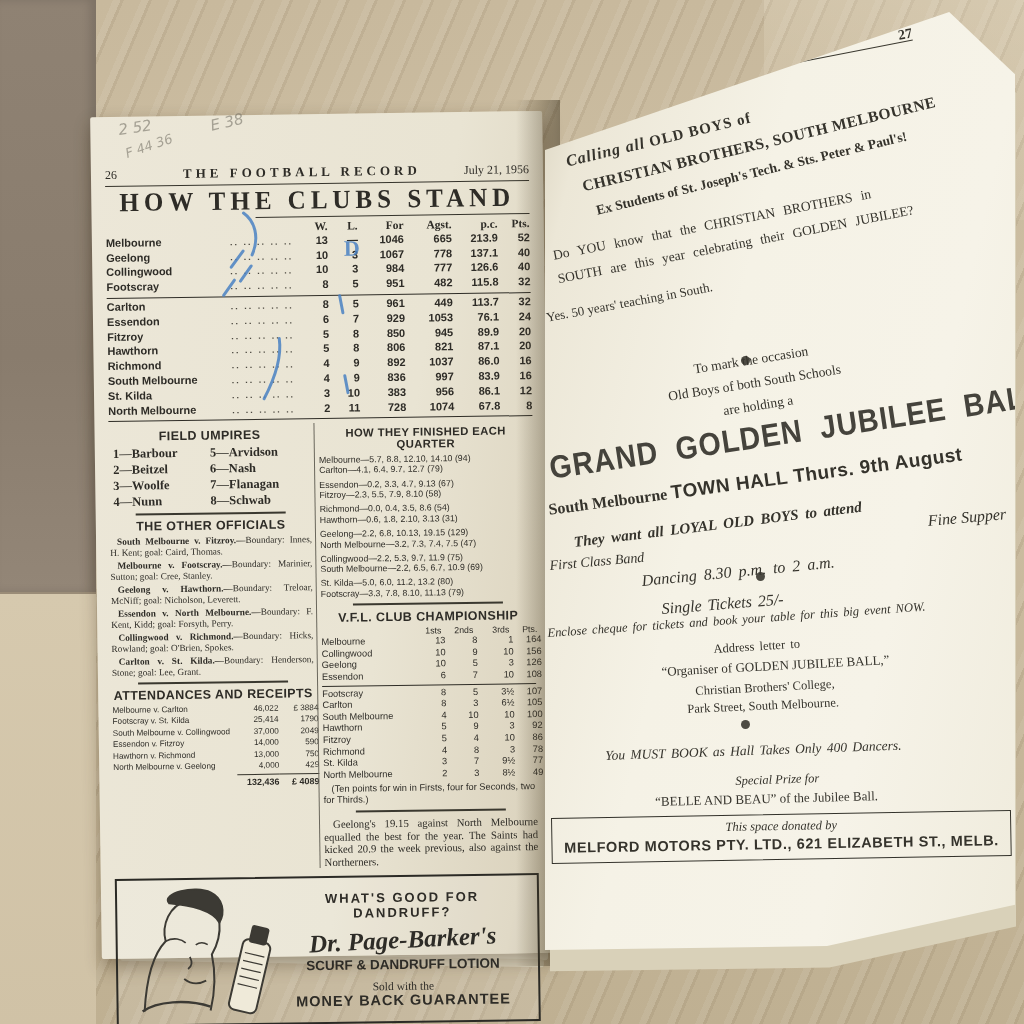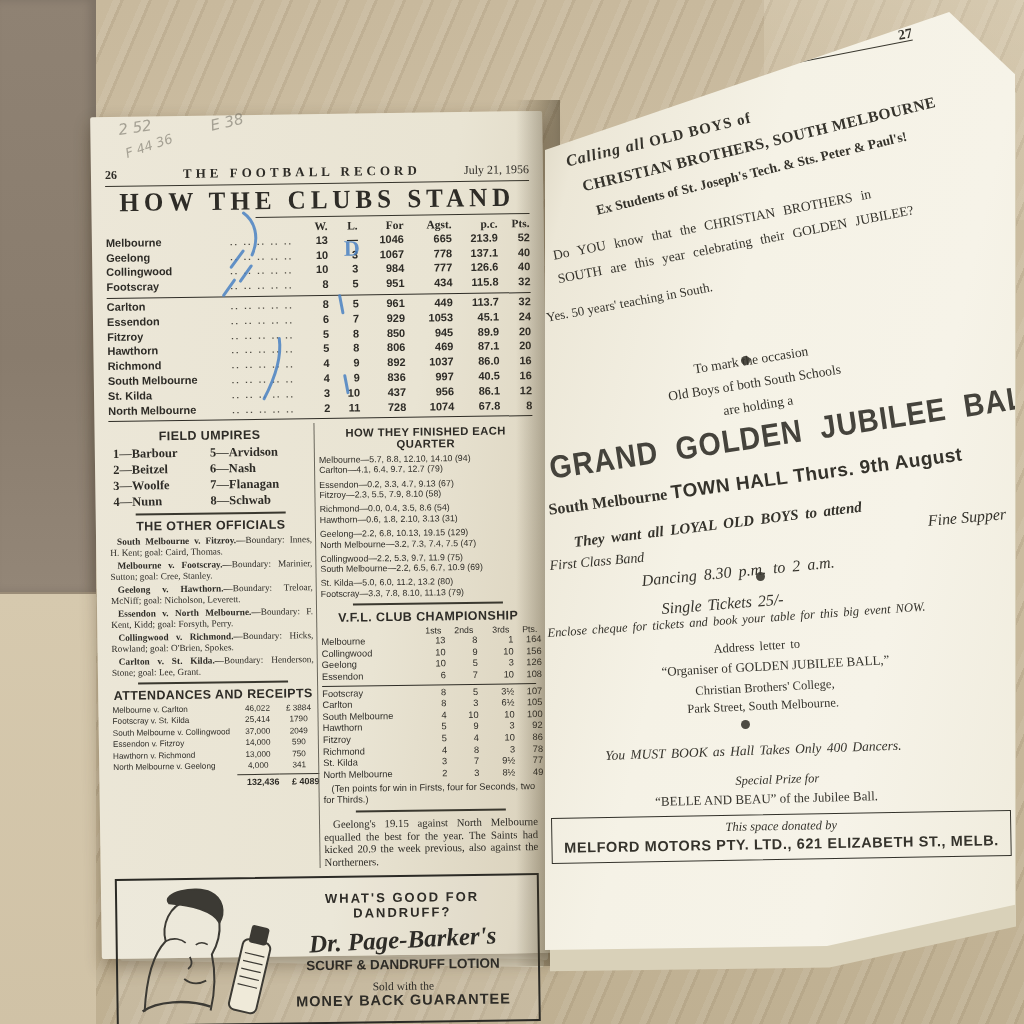--- a/index.html
+++ b/index.html
@@ -27,21 +27,21 @@
   .page-left{position:absolute;left:96px;top:114px;width:452px;height:842px;z-index:3;
     transform:rotate(-.8deg);padding:10px 14px;box-sizing:border-box;color:#2e2c27;
     background:linear-gradient(100deg,#ece7d8 0%,#e9e4d3 62%,#dcd4bf 92%,#cbc2aa 100%);
     box-shadow:2px 8px 18px rgba(60,45,22,.45);border-radius:2px 2px 4px 2px;}
   .pencil{position:absolute;color:rgba(108,103,92,.55);font-style:italic;
     font-family:"DejaVu Sans",sans-serif;pointer-events:none;}
   .pn0{left:28px;top:2px;font-size:15px;transform:rotate(-8deg);}
   .pn1{left:120px;top:-2px;font-size:15px;transform:rotate(-12deg);}
   .pn2{left:34px;top:22px;font-size:13px;transform:rotate(-18deg);}
   .lp-header{display:flex;align-items:baseline;margin-top:40px;font-size:12px;}
-  .lp-num{font-weight:bold;width:60px;}
+  .lp-num{font-weight:normal;width:60px;}
   .lp-title{flex:1;text-align:center;font-weight:bold;letter-spacing:4px;font-size:13px;}
   .lp-date{width:90px;text-align:right;font-size:12px;}
   .lp-rule{border-top:1.6px solid #35332b;margin:3px 0 2px;}
   .clubs-title{margin:2px 0 0;text-align:center;font-size:25px;letter-spacing:5px;
     font-weight:bold;font-family:"Liberation Serif",serif;transform:scaleY(1.05);}
   .title-rule{border-top:1.6px solid #35332b;margin:2px 0 3px 150px;}
   
   .ladder{position:relative;font-family:"Liberation Sans",sans-serif;font-weight:bold;}
   .lrow{display:grid;grid-template-columns:118px 1fr 28px 30px 46px 48px 46px 32px;
     font-size:11px;line-height:13.8px;align-items:baseline;}
@@ -58,21 +58,21 @@
   h3.sec{font-family:"Liberation Sans",sans-serif;font-size:12.5px;text-align:center;
     margin:4px 0 2px;letter-spacing:.4px;}
   .sec-rule{height:2px;background:#3a382f;width:74%;margin:4px auto 2px;}
   .ump-grid{display:grid;grid-template-columns:1fr 1fr;font-weight:bold;font-size:12.5px;
     line-height:16px;padding:0 4px;}
   .off{font-size:9.3px;line-height:10.8px;text-align:justify;margin:2.5px 0;text-indent:7px;}
   .off b{font-weight:bold;}
   .arow{display:grid;grid-template-columns:124px 1fr 42px 40px;font-family:"Liberation Sans",sans-serif;
     font-size:8.2px;line-height:11.5px;}
   .arow .am{white-space:nowrap;}
-  .arow .an{text-align:center;}
+  .arow .an{text-align:right;}
   .atotal{display:grid;grid-template-columns:124px 1fr 42px 40px;font-family:"Liberation Sans",sans-serif;
     font-size:9px;font-weight:bold;margin-top:2px;}
   .atotal .an{text-align:right;border-top:1px solid #35332b;padding-top:2px;}
   .q-line{font-family:"Liberation Sans",sans-serif;font-size:8.8px;line-height:10.6px;white-space:nowrap;}
   .qlines .q-line:nth-child(odd){margin-top:3.5px;}
   .mid-rule{height:1.8px;background:#3a382f;width:70%;margin:5px auto;}
   .chead{display:grid;grid-template-columns:92px 1fr 28px 32px 36px 28px;
     font-family:"Liberation Sans",sans-serif;font-size:8.8px;}
   .chead span{text-align:right;}
   .crow{display:grid;grid-template-columns:92px 1fr 28px 32px 36px 28px;
@@ -211,90 +211,90 @@
         <span class="num">777</span>
         <span class="num">126.6</span>
         <span class="num">40</span>
       </div>
         <div class="lrow">
         <span class="t-name">Footscray</span>
         <span class="leader">.. .. .. .. ..</span>
         <span class="num">8</span>
         <span class="num">5</span>
         <span class="num">951</span>
-        <span class="num">434</span>
+        <span class="num">482</span>
         <span class="num">115.8</span>
         <span class="num">32</span>
       </div>
         <div class="lrow">
         <span class="t-name">Carlton</span>
         <span class="leader">.. .. .. .. ..</span>
         <span class="num">8</span>
         <span class="num">5</span>
         <span class="num">961</span>
         <span class="num">449</span>
         <span class="num">113.7</span>
         <span class="num">32</span>
       </div>
         <div class="lrow">
         <span class="t-name">Essendon</span>
         <span class="leader">.. .. .. .. ..</span>
         <span class="num">6</span>
         <span class="num">7</span>
         <span class="num">929</span>
         <span class="num">1053</span>
-        <span class="num">45.1</span>
+        <span class="num">76.1</span>
         <span class="num">24</span>
       </div>
         <div class="lrow">
         <span class="t-name">Fitzroy</span>
         <span class="leader">.. .. .. .. ..</span>
         <span class="num">5</span>
         <span class="num">8</span>
         <span class="num">850</span>
         <span class="num">945</span>
         <span class="num">89.9</span>
         <span class="num">20</span>
       </div>
         <div class="lrow">
         <span class="t-name">Hawthorn</span>
         <span class="leader">.. .. .. .. ..</span>
         <span class="num">5</span>
         <span class="num">8</span>
         <span class="num">806</span>
-        <span class="num">469</span>
+        <span class="num">821</span>
         <span class="num">87.1</span>
         <span class="num">20</span>
       </div>
         <div class="lrow">
         <span class="t-name">Richmond</span>
         <span class="leader">.. .. .. .. ..</span>
         <span class="num">4</span>
         <span class="num">9</span>
         <span class="num">892</span>
         <span class="num">1037</span>
         <span class="num">86.0</span>
         <span class="num">16</span>
       </div>
         <div class="lrow">
         <span class="t-name">South Melbourne</span>
         <span class="leader">.. .. .. .. ..</span>
         <span class="num">4</span>
         <span class="num">9</span>
         <span class="num">836</span>
         <span class="num">997</span>
-        <span class="num">40.5</span>
+        <span class="num">83.9</span>
         <span class="num">16</span>
       </div>
         <div class="lrow">
         <span class="t-name">St. Kilda</span>
         <span class="leader">.. .. .. .. ..</span>
         <span class="num">3</span>
         <span class="num">10</span>
-        <span class="num">437</span>
+        <span class="num">383</span>
         <span class="num">956</span>
         <span class="num">86.1</span>
         <span class="num">12</span>
       </div>
         <div class="lrow">
         <span class="t-name">North Melbourne</span>
         <span class="leader">.. .. .. .. ..</span>
         <span class="num">2</span>
         <span class="num">11</span>
         <span class="num">728</span>
@@ -362,21 +362,21 @@
           <div class="arow">
           <span class="am">Hawthorn v. Richmond</span>
           <span></span>
           <span class="an">13,000</span>
           <span class="an">750</span>
         </div>
           <div class="arow">
           <span class="am">North Melbourne v. Geelong</span>
           <span></span>
           <span class="an">4,000</span>
-          <span class="an">341</span>
+          <span class="an">429</span>
         </div>
         </div>
       <div class="atotal">
         <span></span>
           <span></span>
         <span class="an">132,436</span>
         <span class="an">£ 4089</span>
       </div>
     </div>
     <div class="vrule"></div>

